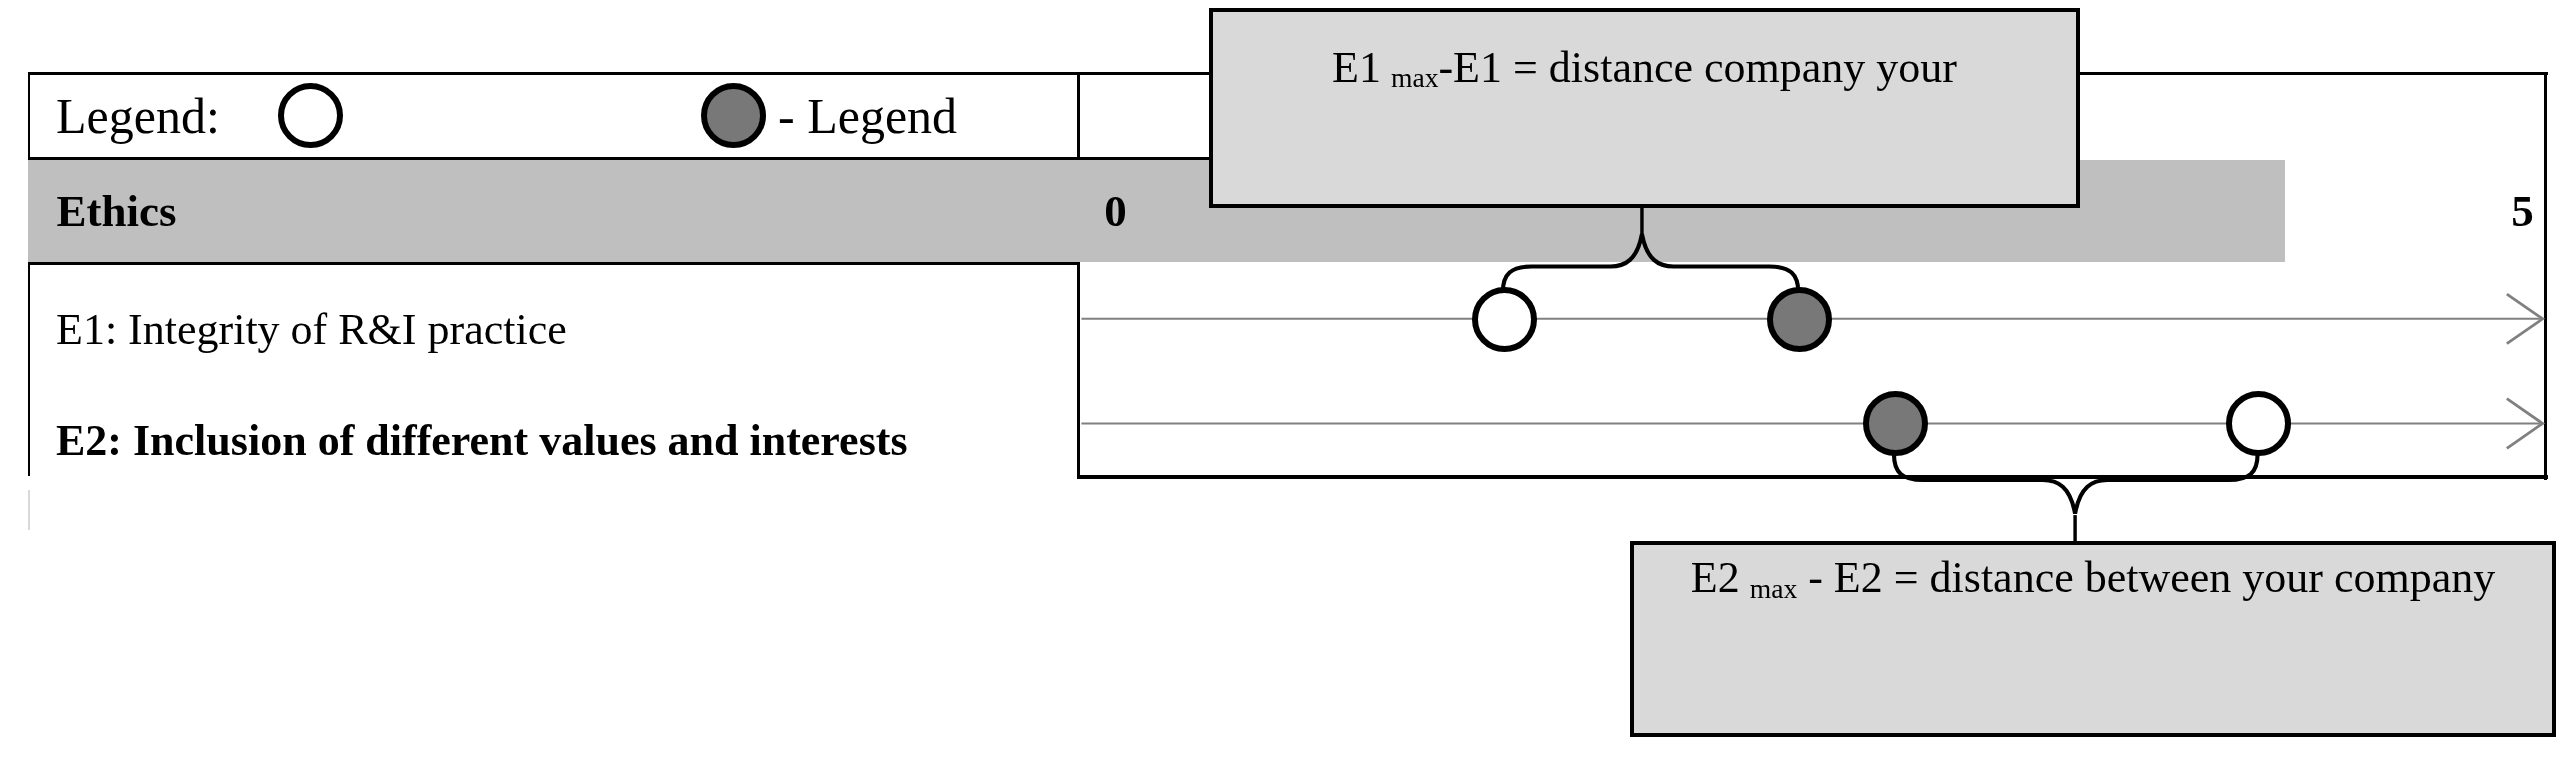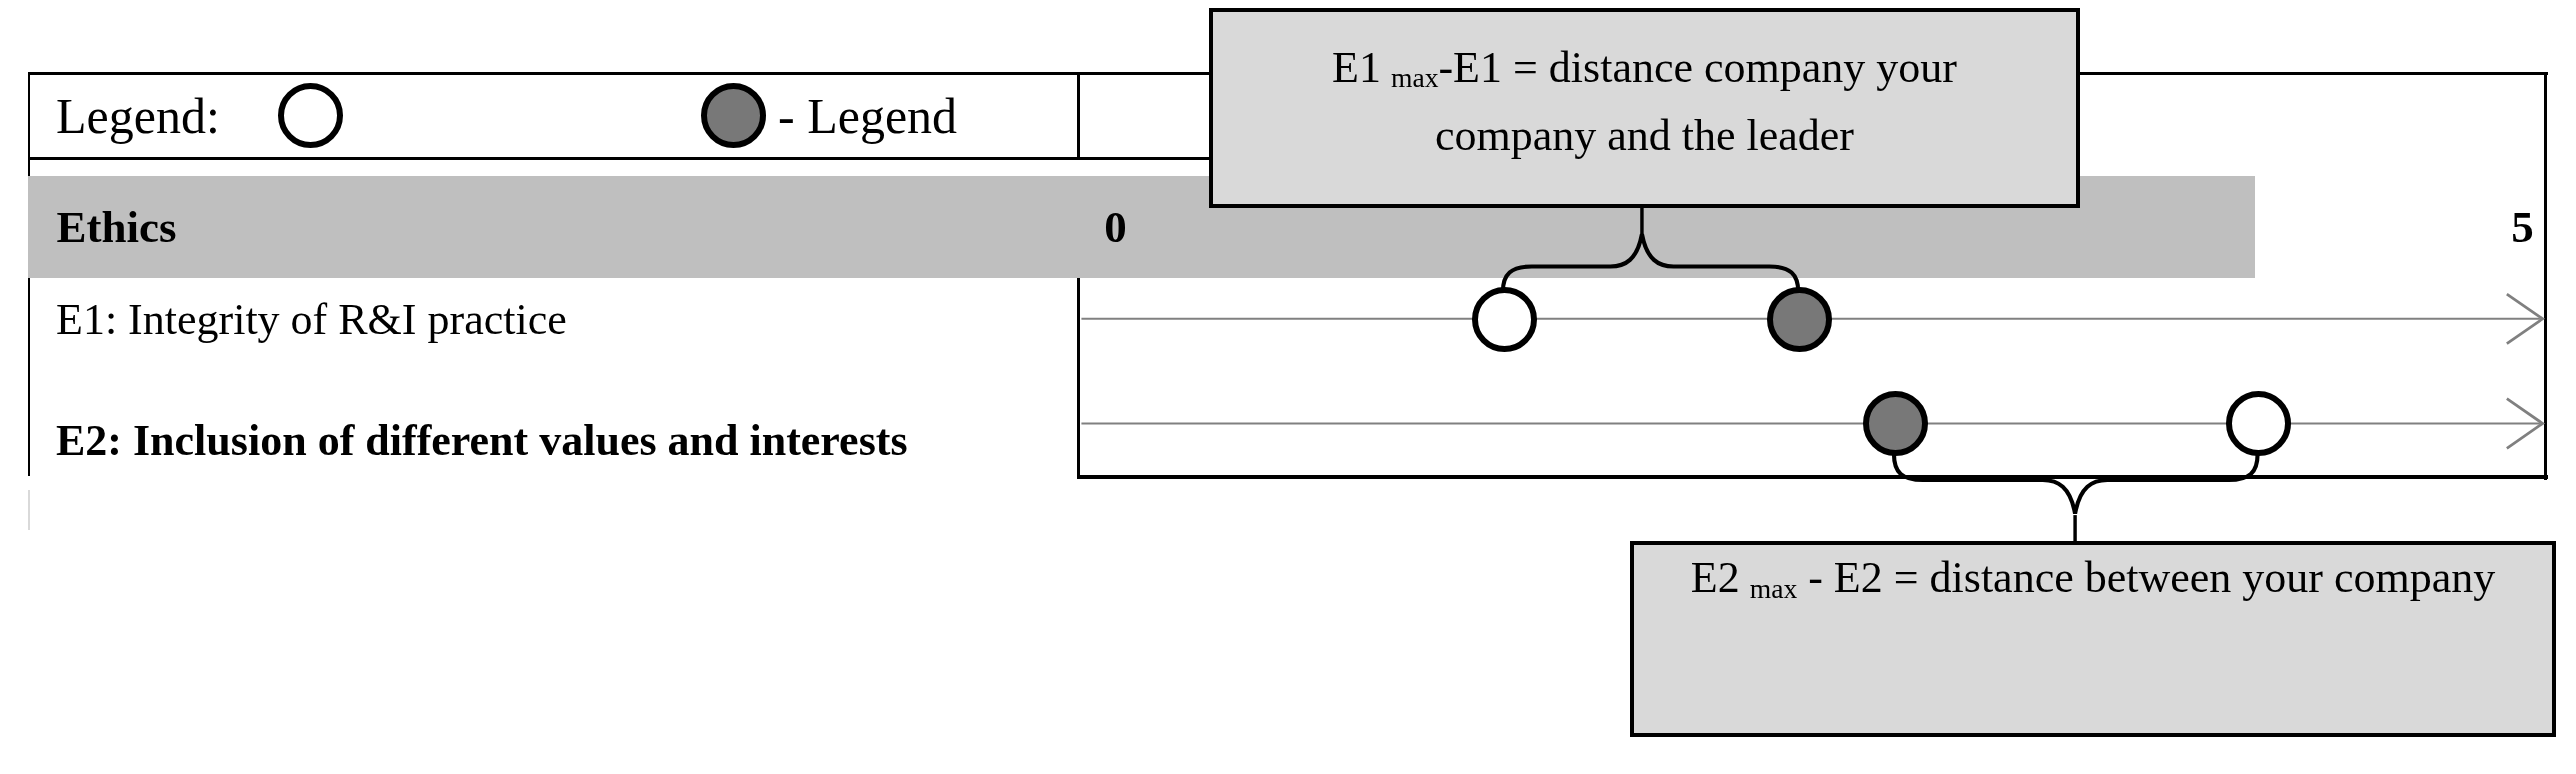--- a/index.html
+++ b/index.html
@@ -16,21 +16,21 @@
     font-family:"Liberation Serif","DejaVu Serif",serif;color:#000;
   }
   .bline{position:absolute;background:var(--border-color);}
   .faintline{position:absolute;background:#d9d9d9;}
   
   .legend-text{position:absolute;font-size:50px;white-space:nowrap;transform:translateY(-50%);}
   .legend-circle{position:absolute;width:65px;height:65px;box-sizing:border-box;
     border:6.9px solid var(--border-color);border-radius:50%;background:var(--my-company-fill);}
   .legend-circle.leader{background:var(--leader-fill);}
   
-  #header-row{position:absolute;left:27.6px;top:176px;width:2227px;height:102px;background:var(--header-bg);}
+  #header-row{position:absolute;left:27.6px;top:160px;width:2227px;height:102px;background:var(--header-bg);padding-left:30px;}
   .header-text{position:absolute;top:50%;transform:translateY(-50%);font-size:45px;font-weight:bold;white-space:nowrap;}
   .scale-num{position:absolute;top:50%;transform:translate(-50%,-50%);font-size:45px;font-weight:bold;}
   
   .row-label{position:absolute;left:56px;transform:translateY(-50%);font-size:44px;white-space:nowrap;}
   
   #graphics-layer{position:absolute;left:0;top:0;width:2576px;height:774px;pointer-events:none;}
   
   .marker{position:absolute;width:65px;height:65px;box-sizing:border-box;
     border:6.2px solid var(--border-color);border-radius:50%;background:var(--my-company-fill);}
   .marker.leader{background:var(--leader-fill);}
@@ -61,21 +61,21 @@
   <div class="legend-circle" style="left:278px;top:83px;"></div>
   <div class="legend-circle leader" style="left:701px;top:83px;"></div>
   <span class="legend-text" style="left:778px;top:116px;">- Legend</span>
 
   <div id="header-row">
     <span class="header-text" style="left:29px;">Ethics</span>
     <span class="scale-num" style="left:1088px;">0</span>
     <span class="scale-num" style="left:2495px;">5</span>
   </div>
 
-  <span class="row-label" style="top:319px;">E1: Integrity of R&amp;I practice</span>
+  <span class="row-label" style="top:329px;">E1: Integrity of R&amp;I practice</span>
   <span class="row-label" style="top:440px;font-weight:bold;">E2: Inclusion of different values and interests</span>
 
   <svg id="graphics-layer" viewBox="0 0 3740 1124" xmlns="http://www.w3.org/2000/svg">
     <line x1="1570" y1="463" x2="3688" y2="463" stroke="var(--axis-line)" stroke-width="3"></line>
     <polyline points="3640,427 3692,463 3640,499" fill="none" stroke="var(--axis-line)" stroke-width="4"></polyline>
     <line x1="1570" y1="615" x2="3688" y2="615" stroke="var(--axis-line)" stroke-width="3"></line>
     <polyline points="3640,579 3692,615 3640,651" fill="none" stroke="var(--axis-line)" stroke-width="4"></polyline>
     <path d="M 2182 424 C 2182 398 2194 387 2224 387 L 2338 387 C 2360 387 2377 377 2384 340
              C 2391 377 2408 387 2430 387 L 2569 387 C 2599 387 2611 398 2611 424" fill="none" stroke="#000" stroke-width="6"></path>
     <line x1="2384" y1="300" x2="2384" y2="344" stroke="#000" stroke-width="5"></line>
@@ -86,20 +86,19 @@
 
   <div id="markers-layer">
       <div class="marker" style="left: 1472px; top: 287px;"></div>
       <div class="marker" style="left: 2226px; top: 391px;"></div>
       <div class="marker leader" style="left: 1767px; top: 287px;"></div>
       <div class="marker leader" style="left: 1863px; top: 391px;"></div>
     </div>
 
   <div class="callout" id="callout-e1">
     <div class="cline"><span>E1</span><span class="subscript">max</span><span>-E1 = distance company your</span></div>
-    <div class="cline">company and the leader</div>
   </div>
   <div class="callout" id="callout-e2">
     <div class="cline"><span>E2</span><span class="subscript">max</span><span> - E2 = distance between your company</span></div>
   </div>
 
 </div>
 
 
 </body></html>

